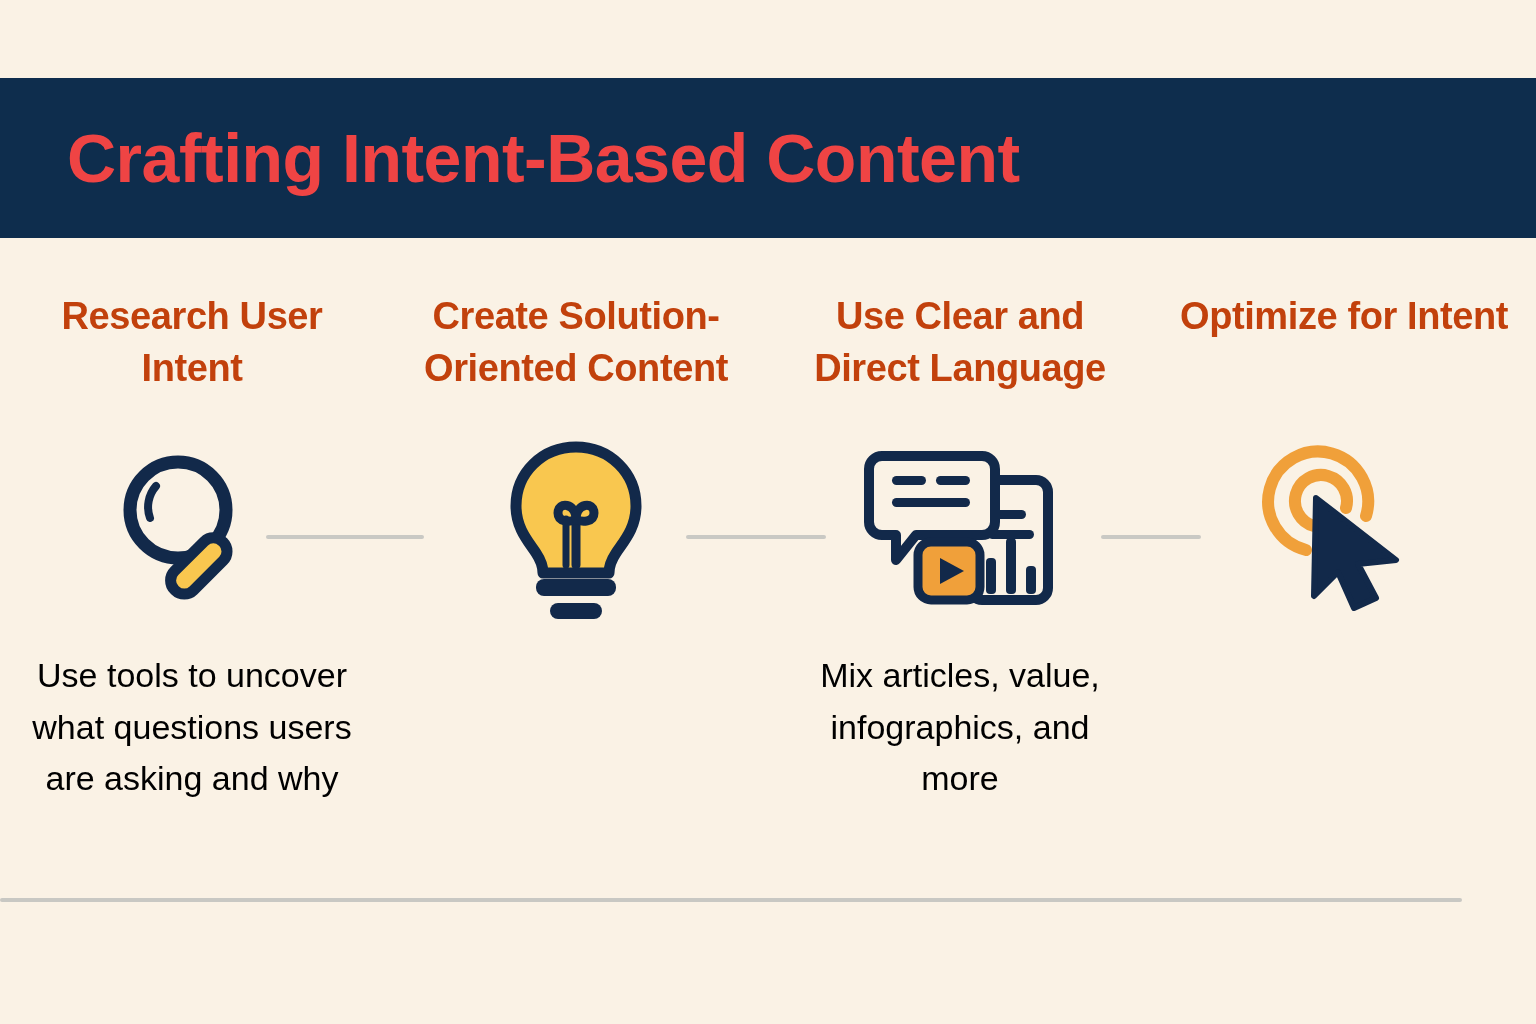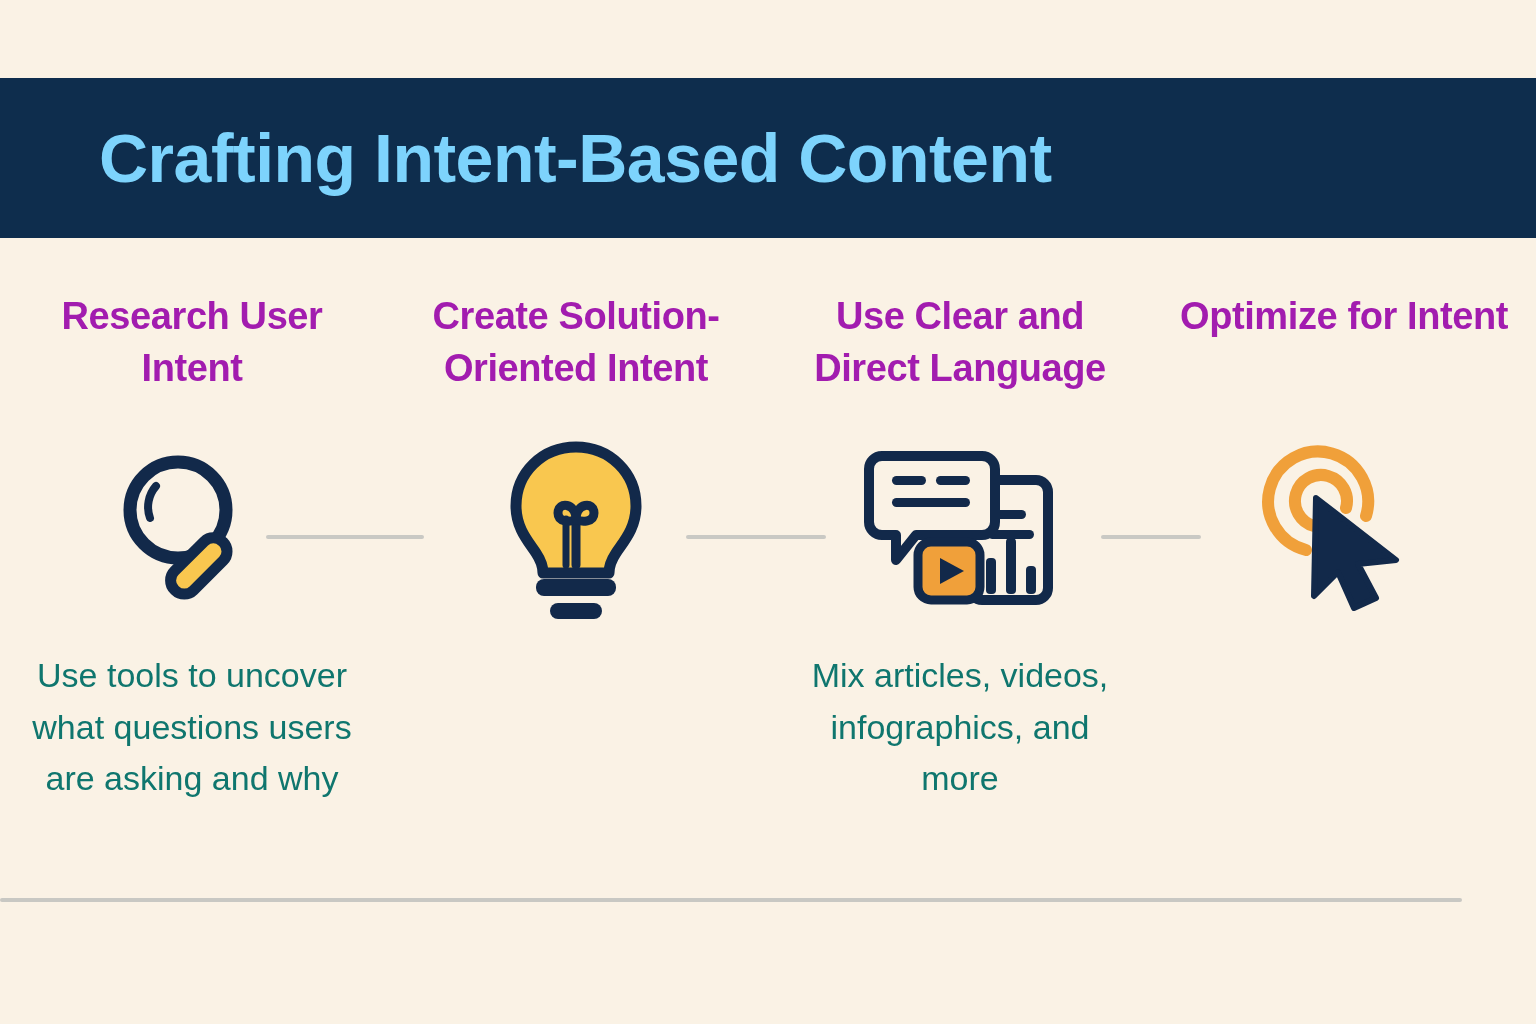--- a/index.html
+++ b/index.html
@@ -20,25 +20,25 @@
     position: absolute;
     left: 0;
     top: 78px;
     width: 1536px;
     height: 160px;
     background: #0e2d4d;
     display: flex;
     align-items: center;
   }
   .header-title {
-    color: #7dd3fc;
+    color: #ef4444;
     font-size: 68px;
     font-weight: bold;
     letter-spacing: -0.5px;
-    margin-left: 99px;
+    margin-left: 67px;
     line-height: 1;
     white-space: nowrap;
   }
 
   
   .columns {
     position: absolute;
     left: 0;
     top: 290px;
     width: 1536px;
@@ -46,40 +46,40 @@
     align-items: flex-start;
   }
   .col {
     flex: 1 1 0;
     display: flex;
     flex-direction: column;
     align-items: center;
     position: relative;
   }
   .col-heading {
-    color: #a21caf;
+    color: #c2410c;
     font-size: 38px;
     font-weight: bold;
     line-height: 1.38;
     text-align: center;
     letter-spacing: -0.4px;
     width: 330px;
     margin: 0;
     min-height: 110px;
   }
   .icon-slot {
     height: 200px;
     width: 100%;
     display: flex;
     align-items: center;
     justify-content: center;
     margin-top: 28px;
   }
   .col-body {
-    color: #0f766e;
+    color: #000000;
     font-size: 34px;
     line-height: 1.52;
     text-align: center;
     width: 340px;
     margin: 0;
     margin-top: 22px;
   }
 
   
   .connector {
@@ -125,21 +125,21 @@
         <path d="M54 48 A32 32 0 0 0 48 80" fill="none" stroke="#12294a" stroke-width="8" stroke-linecap="round"></path>
         <g transform="rotate(45 112 112)">
           <rect x="99" y="100" width="27" height="68" rx="13" fill="#f9c74f" stroke="#12294a" stroke-width="11"></rect>
         </g>
       </svg>
     </div>
     <div class="col-body">Use tools to uncover what questions users are asking and why</div>
   </div>
 
   <div class="col">
-    <div class="col-heading">Create Solution-Oriented Intent</div>
+    <div class="col-heading">Create Solution-Oriented Content</div>
     <div class="icon-slot">
       <svg width="180" height="190" viewBox="0 0 180 190">
         <path d="M90 14 C56 14 30 40 30 73 C30 95 42 108 50 120 C56 129 57 134 57 140 L123 140 C123 134 124 129 130 120 C138 108 150 95 150 73 C150 40 124 14 90 14 Z" fill="#f9c74f" stroke="#12294a" stroke-width="11" stroke-linejoin="round"></path>
         <path d="M90 132 L90 82" fill="none" stroke="#12294a" stroke-width="9" stroke-linecap="round"></path>
         <path d="M90 86 C90 70 72 68 72 80 C72 89 84 90 90 86 Z" fill="none" stroke="#12294a" stroke-width="9" stroke-linejoin="round"></path>
         <path d="M90 86 C90 70 108 68 108 80 C108 89 96 90 90 86 Z" fill="none" stroke="#12294a" stroke-width="9" stroke-linejoin="round"></path>
         <path d="M80 132 L80 86" fill="none" stroke="#12294a" stroke-width="7" stroke-linecap="round"></path>
         <rect x="50" y="146" width="80" height="17" rx="8" fill="#12294a"></rect>
         <rect x="64" y="170" width="52" height="16" rx="8" fill="#12294a"></rect>
       </svg>
@@ -161,21 +161,21 @@
 
         <path d="M22 18 L122 18 A13 13 0 0 1 135 31 L135 84 A13 13 0 0 1 122 97 L56 97 L36 122 L36 97 L22 97 A13 13 0 0 1 9 84 L9 31 A13 13 0 0 1 22 18 Z" fill="#faf2e5" stroke="#12294a" stroke-width="10" stroke-linejoin="round"></path>
         <rect x="32" y="38" width="34" height="9" rx="4.5" fill="#12294a"></rect>
         <rect x="76" y="38" width="34" height="9" rx="4.5" fill="#12294a"></rect>
         <rect x="32" y="60" width="78" height="9" rx="4.5" fill="#12294a"></rect>
 
         <rect x="58" y="104" width="62" height="58" rx="13" fill="#f0a03a" stroke="#12294a" stroke-width="9"></rect>
         <path d="M80 120 L104 133 L80 146 Z" fill="#12294a"></path>
       </svg>
     </div>
-    <div class="col-body">Mix articles, videos, infographics, and more</div>
+    <div class="col-body">Mix articles, value, infographics, and more</div>
   </div>
 
   <div class="col">
     <div class="col-heading">Optimize for Intent</div>
     <div class="icon-slot">
       <svg width="180" height="180" viewBox="0 0 180 180">
         <path d="M112 78 A50 50 0 1 0 52 112" fill="none" stroke="#f0a03a" stroke-width="12" stroke-linecap="round"></path>
         <path d="M92 70 A26 26 0 1 0 60 88" fill="none" stroke="#f0a03a" stroke-width="12" stroke-linecap="round"></path>
         <path d="M62 60 L142 122 L104 126 L122 160 L100 170 L84 134 L60 158 Z" fill="#12294a" stroke="#12294a" stroke-width="6" stroke-linejoin="round"></path>
       </svg>

